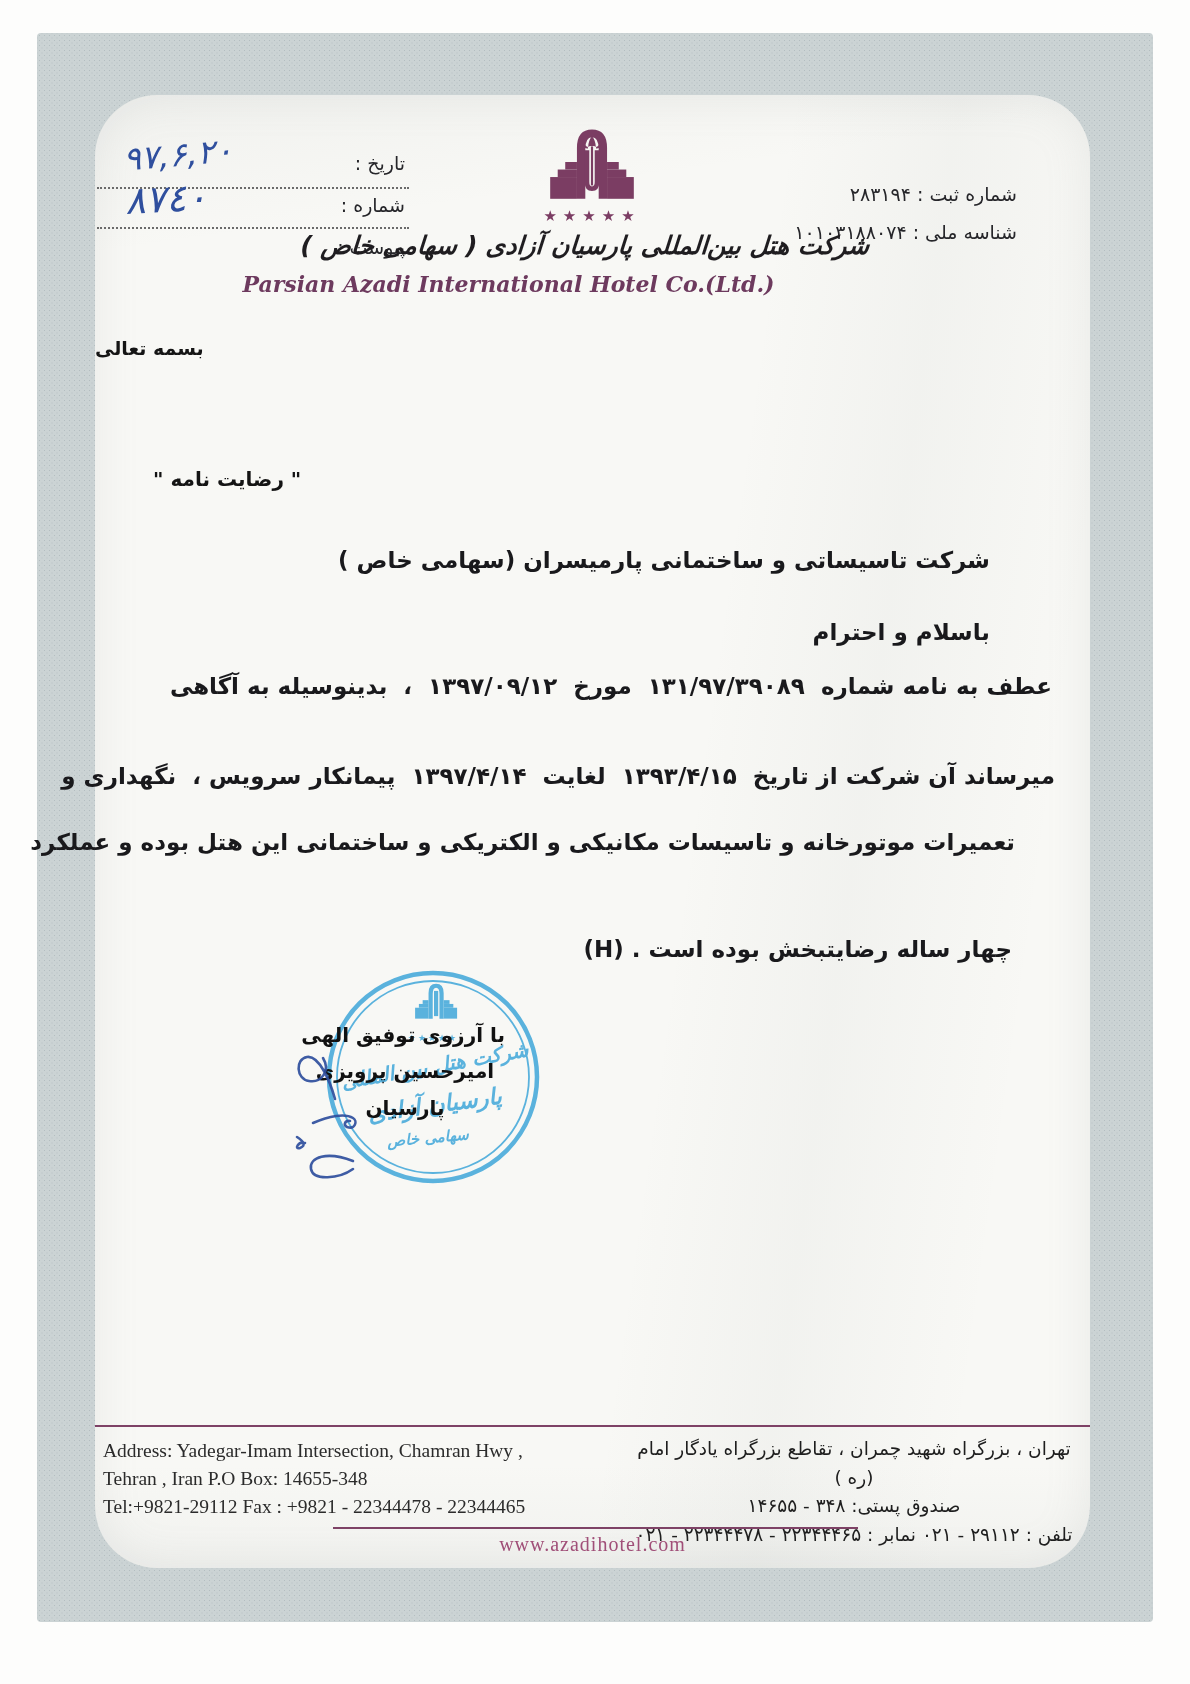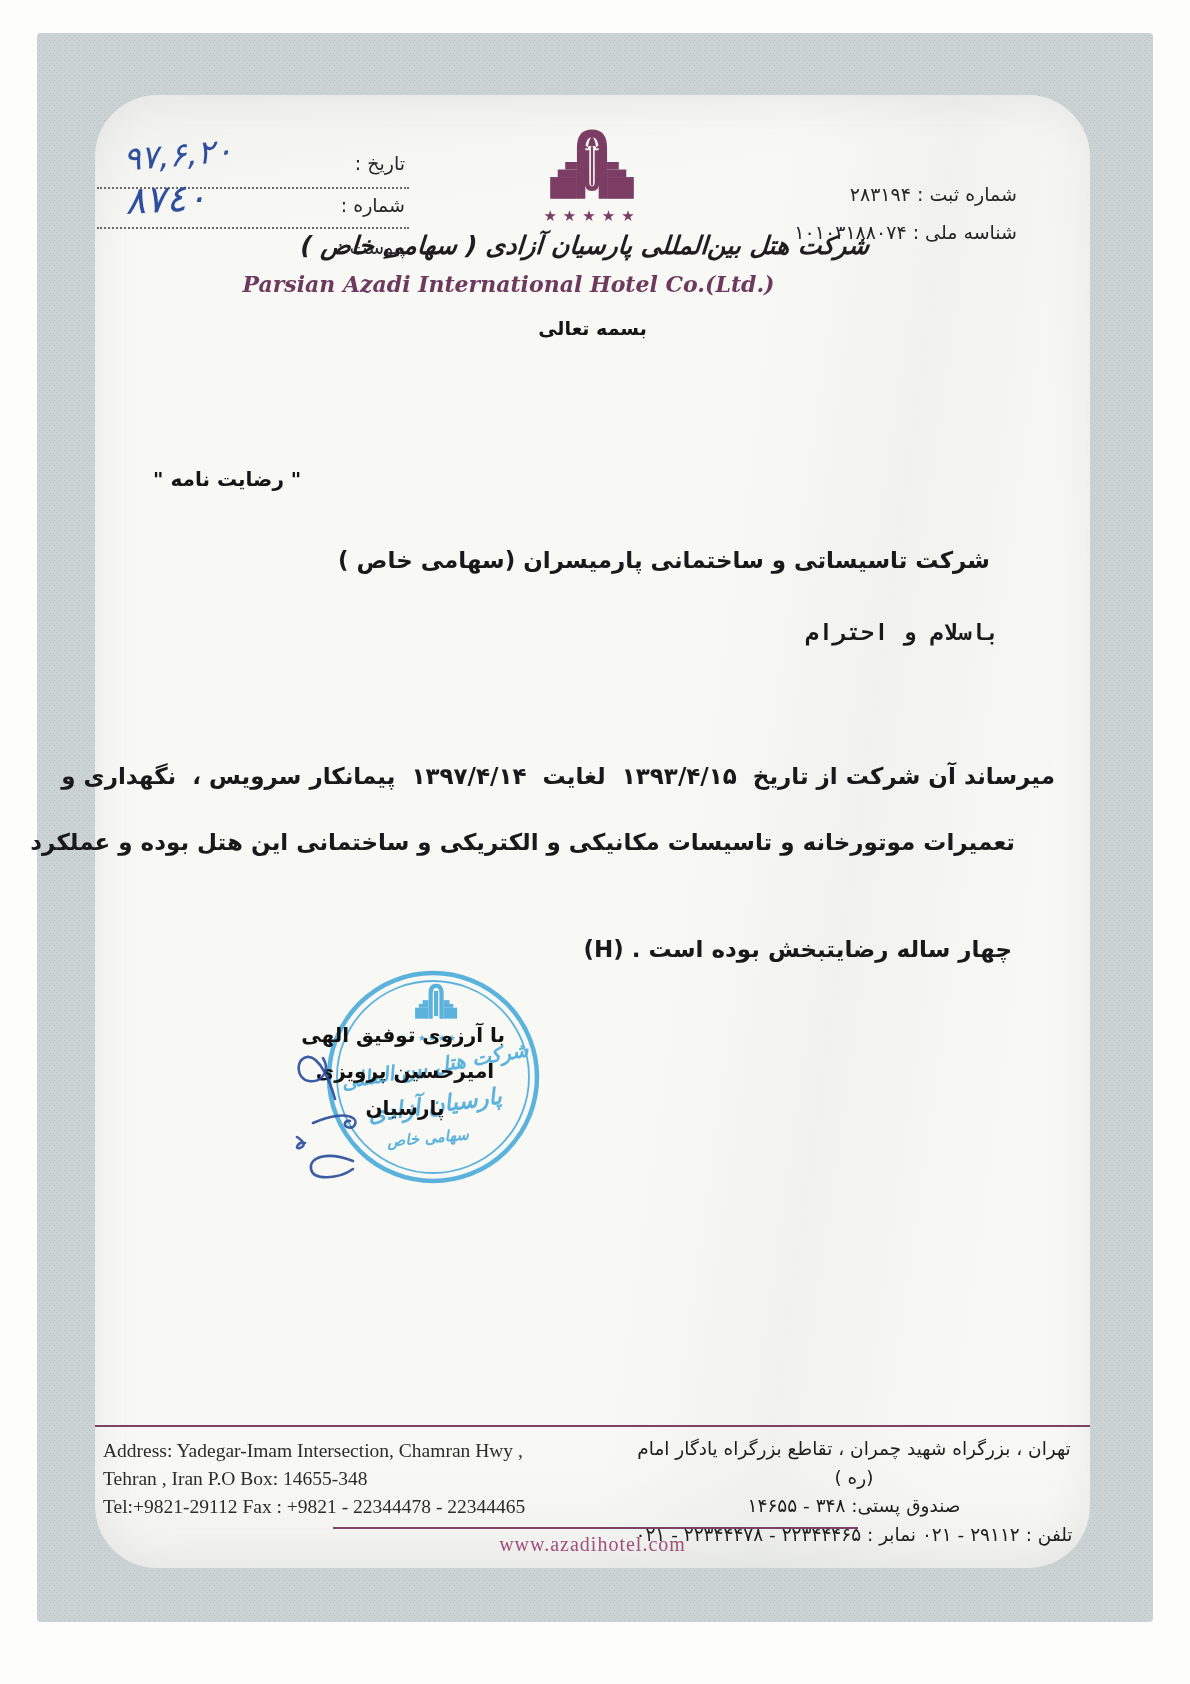--- a/index.html
+++ b/index.html
@@ -39,21 +39,21 @@
   .reg{font-size:19px;color:#26262a;}
   .logo-stars{color:#7b3d63;font-size:15px;letter-spacing:6px;text-align:center;}
   .callig{
     font-size:25px;font-weight:700;font-style:italic;color:#1f1d20;
     text-align:center;transform:skewX(-4deg);
   }
   .en-name{
     font-family:"DejaVu Serif","Liberation Serif",serif;font-style:italic;font-weight:600;
     font-size:22px;color:#6d3a5e;text-align:center;letter-spacing:0px;
   }
-  .bismillah{font-size:19px;font-weight:700;text-align:center;color:#151515;}
+  .bismillah{font-size:19px;font-weight:700;text-align:left;color:#151515;margin-top:20px;}
   .subject{font-size:20px;font-weight:700;color:#141414;}
   .bodyline{font-size:23px;font-weight:700;color:#19191c;white-space:pre;}
   .sig-line{font-size:20px;font-weight:700;color:#111;text-align:center;white-space:nowrap;}
   .footer-rule{border-top:2.5px solid #7e4266;}
   .f-en{font-family:"Liberation Serif","DejaVu Serif",serif;font-size:19.5px;line-height:28px;color:#2b2b2b;}
   .f-fa{font-size:18.5px;line-height:28.5px;color:#1e1e1e;text-align:center;}
   .website{
     font-family:"Liberation Serif","DejaVu Serif",serif;font-size:20px;color:#a04f78;
     text-align:center;letter-spacing:1px;
   }
@@ -97,22 +97,23 @@
       </div>
       <div class="abs logo-stars" style="left:402px;top:112px;width:190px;">★★★★★</div>
       <div class="abs callig rtl" style="left:10px;top:136px;width:960px;">شرکت هتل بین‌المللی پارسیان آزادی ( سهامی خاص )</div>
       <div class="abs en-name" style="left:0;top:176px;width:827px;">Parsian Azadi International Hotel Co.(Ltd.)</div>
       <div class="abs bismillah" style="left:0;top:222px;width:995px;">بسمه تعالی</div>
 
       <div class="abs subject rtl" style="left:58px;top:372px;">" رضایت نامه "</div>
 
       <div class="abs bodyline rtl" style="right:100px;top:452px;">شرکت تاسیساتی و ساختمانی پارمیسران (سهامی خاص )</div>
 
-      <div class="abs bodyline rtl" style="right:91px;top:524px;font-family:Liberation Mono, monospace;">باسلام و احترام</div>
+      <div class="abs bodyline rtl" style="right:100px;top:524px;">باسلام و احترام</div>
 
+      <div class="abs bodyline rtl" style="right:38px;top:578px;">عطف به نامه شماره  ۱۳۱/۹۷/۳۹۰۸۹  مورخ  ۱۳۹۷/۰۹/۱۲  ،  بدینوسیله به آگاهی</div>
       <div class="abs bodyline rtl" style="right:35px;top:656px;margin-top:12px;">میرساند آن شرکت از تاریخ  ۱۳۹۳/۴/۱۵  لغایت  ۱۳۹۷/۴/۱۴  پیمانکار سرویس ،  نگهداری و</div>
       <div class="abs bodyline rtl" style="right:78px;top:841px;">چهار ساله رضایتبخش بوده است . (H)</div>
       <div class="abs bodyline rtl" style="right:75px;top:734px;">تعمیرات موتورخانه و تاسیسات مکانیکی و الکتریکی و ساختمانی این هتل بوده و عملکرد</div>
 
       <div class="abs" style="left:228px;top:872px;width:220px;height:220px;">
         <svg width="220" height="220" viewBox="0 0 220 220">
           <g opacity="0.88">
             <circle cx="110" cy="110" r="104" fill="none" stroke="#45a9da" stroke-width="4.5"></circle>
             <circle cx="110" cy="110" r="96" fill="none" stroke="#45a9da" stroke-width="1.8"></circle>
             <g transform="translate(90,13) scale(0.42)" fill="#45a9da">

